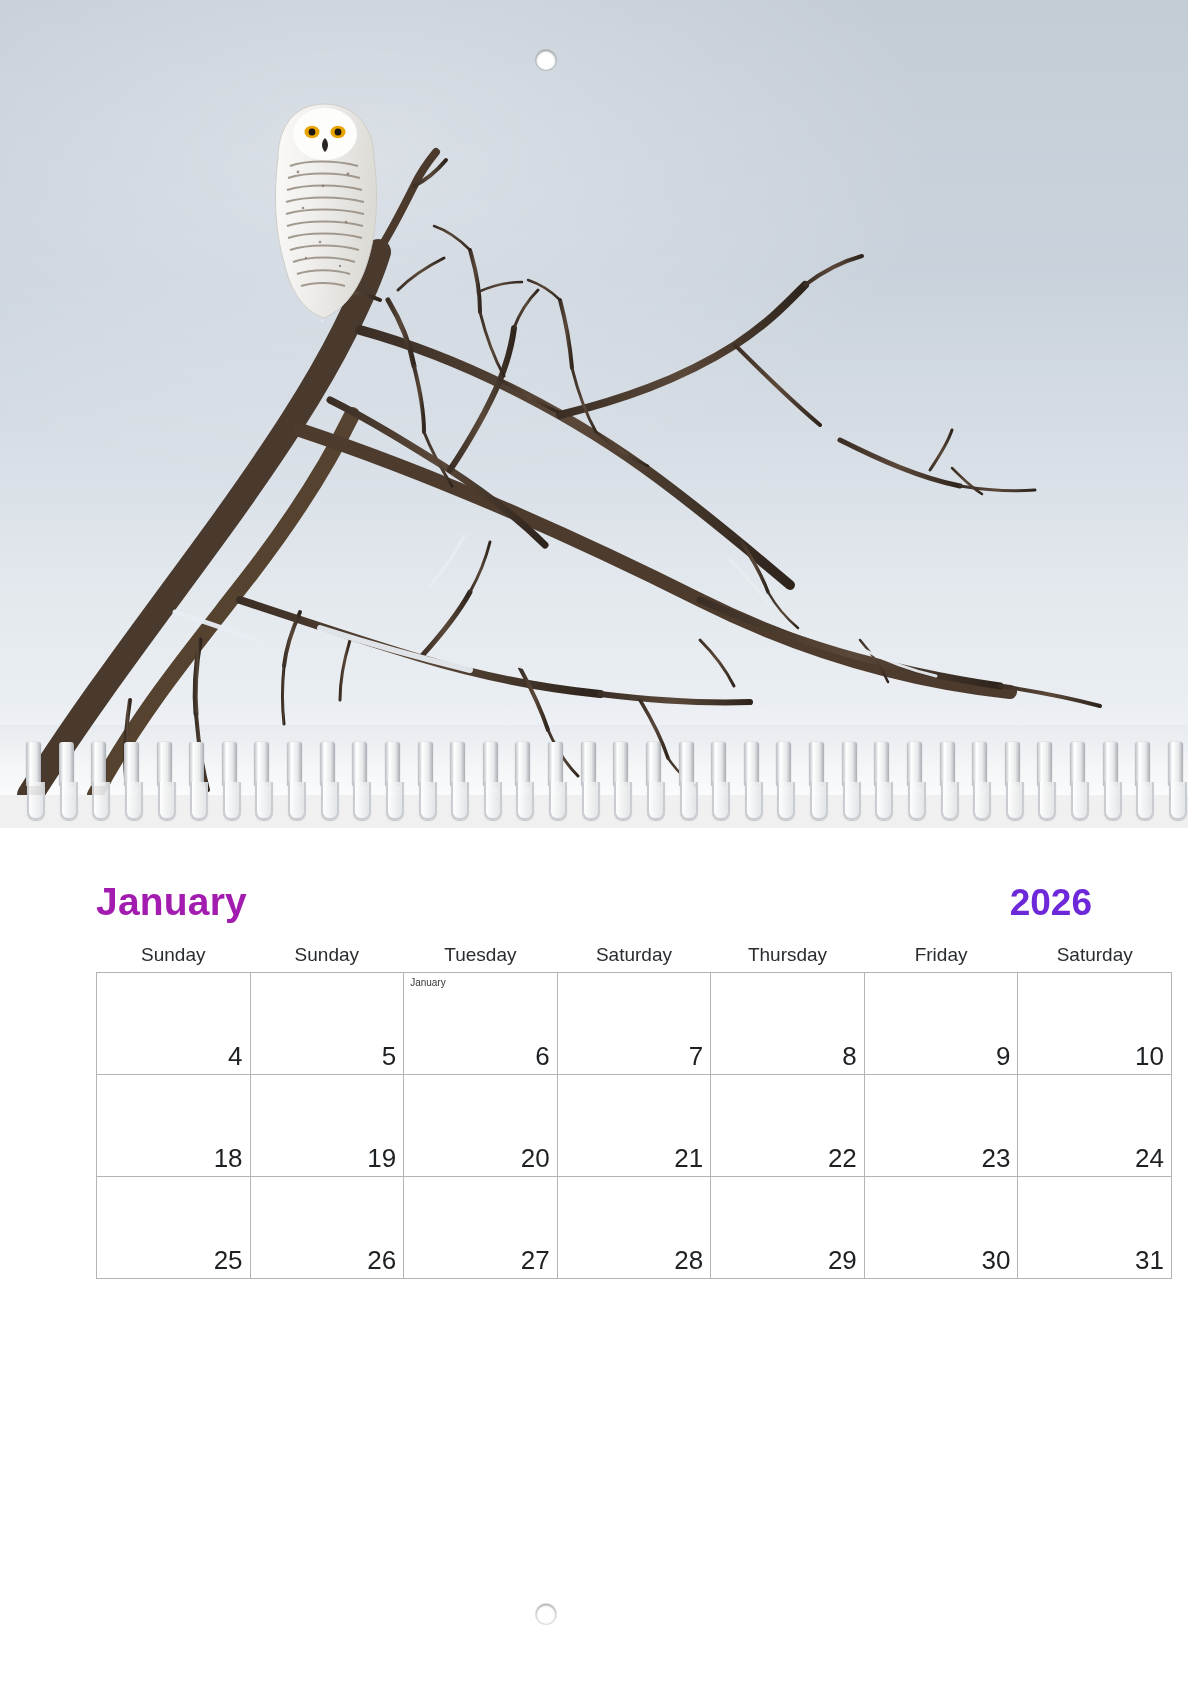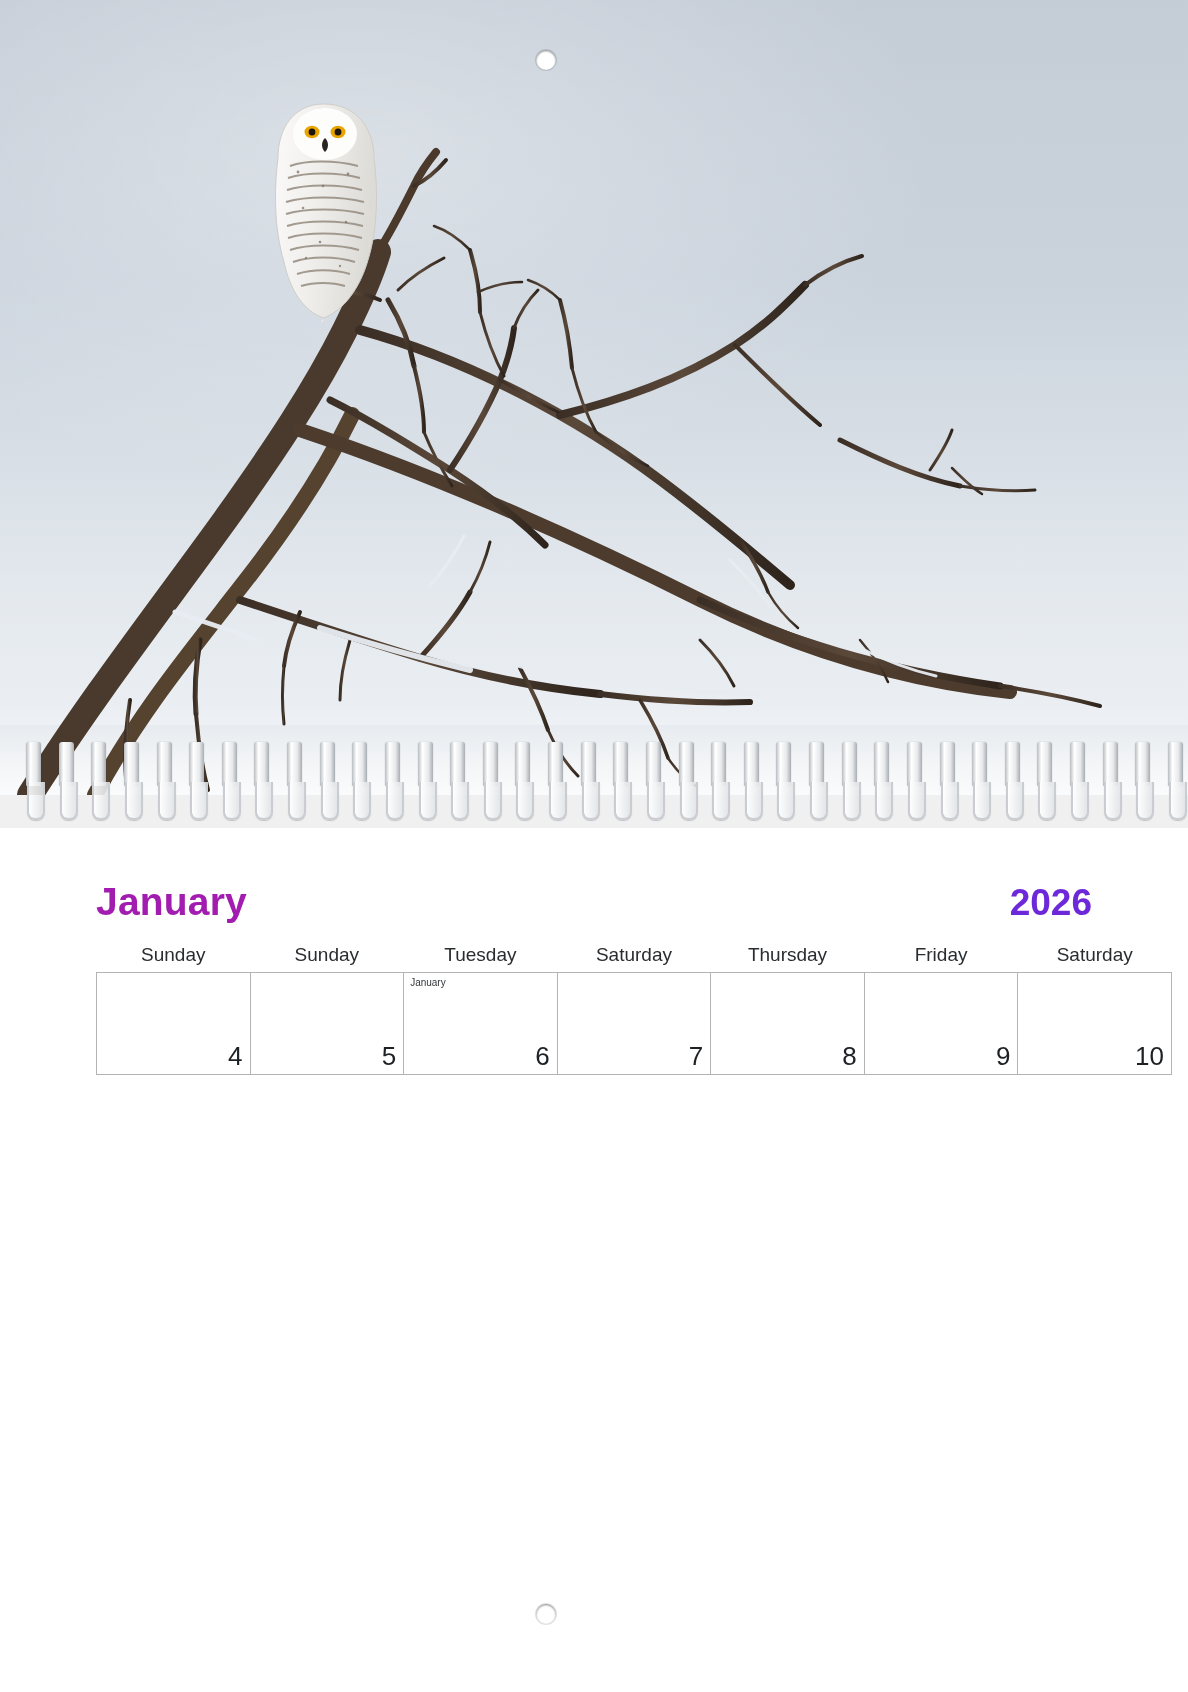--- a/index.html
+++ b/index.html
@@ -523,19 +523,65 @@
             <td>
               <div class="daynum">8</div>
             </td>
             <td>
               <div class="daynum">9</div>
             </td>
             <td>
               <div class="daynum">10</div>
             </td>
           </tr>
+          <tr>
+            <td>
+              <div class="daynum">18</div>
+            </td>
+            <td>
+              <div class="daynum">19</div>
+            </td>
+            <td>
+              <div class="daynum">20</div>
+            </td>
+            <td>
+              <div class="daynum">21</div>
+            </td>
+            <td>
+              <div class="daynum">22</div>
+            </td>
+            <td>
+              <div class="daynum">23</div>
+            </td>
+            <td>
+              <div class="daynum">24</div>
+            </td>
+          </tr>
+          <tr>
+            <td>
+              <div class="daynum">25</div>
+            </td>
+            <td>
+              <div class="daynum">26</div>
+            </td>
+            <td>
+              <div class="daynum">27</div>
+            </td>
+            <td>
+              <div class="daynum">28</div>
+            </td>
+            <td>
+              <div class="daynum">29</div>
+            </td>
+            <td>
+              <div class="daynum">30</div>
+            </td>
+            <td>
+              <div class="daynum">31</div>
+            </td>
+          </tr>
         </tbody>
     </table>
 
     <div class="punch" style="left:536px; top:776px;"></div>
   </div>
 
 </div>
 
 </body></html>

